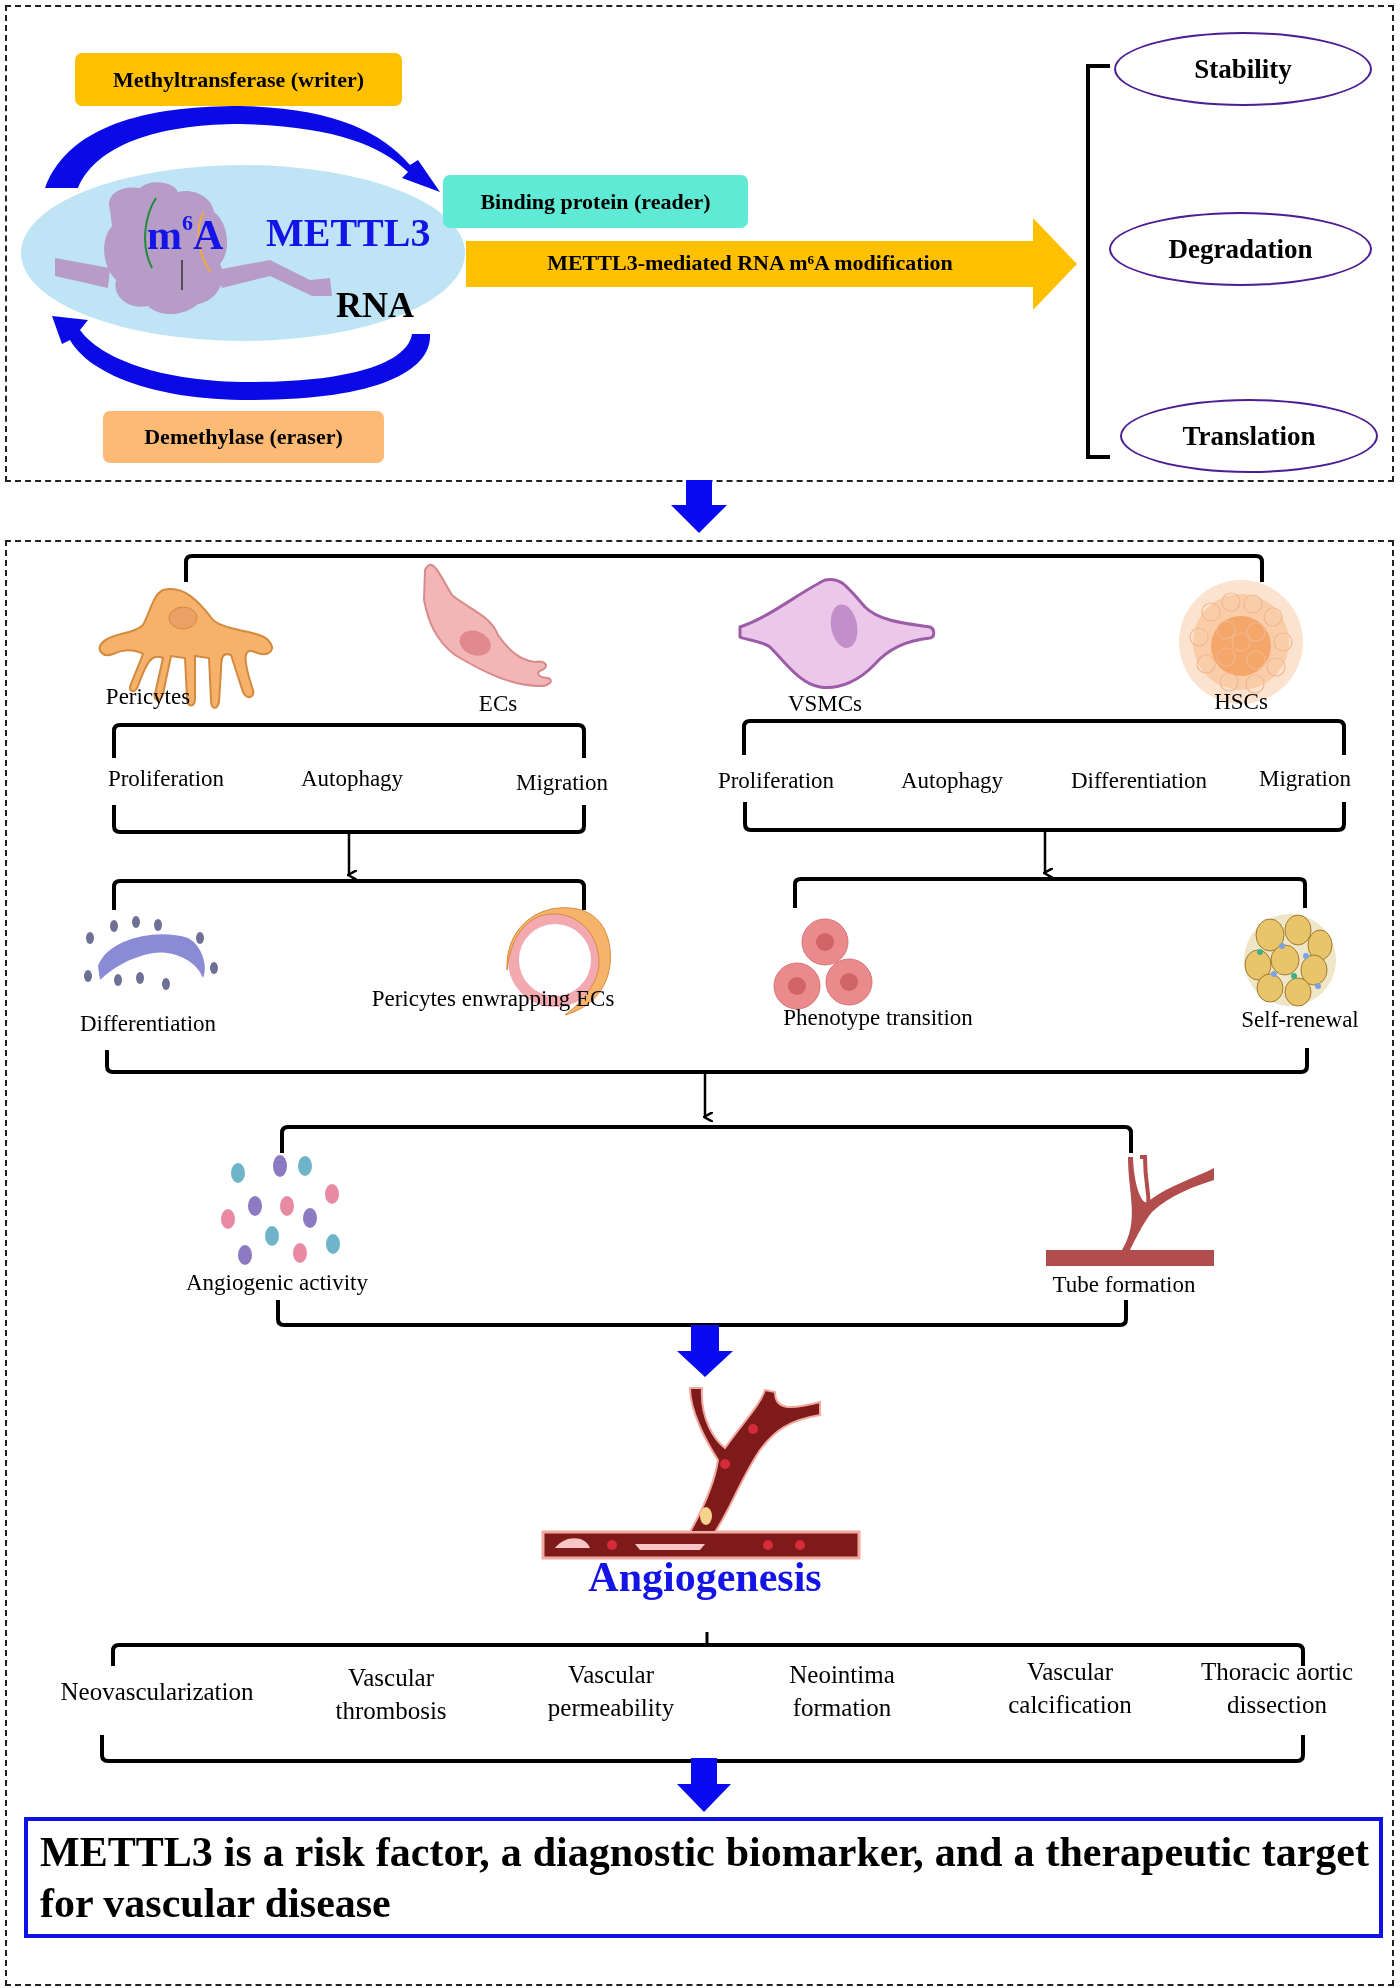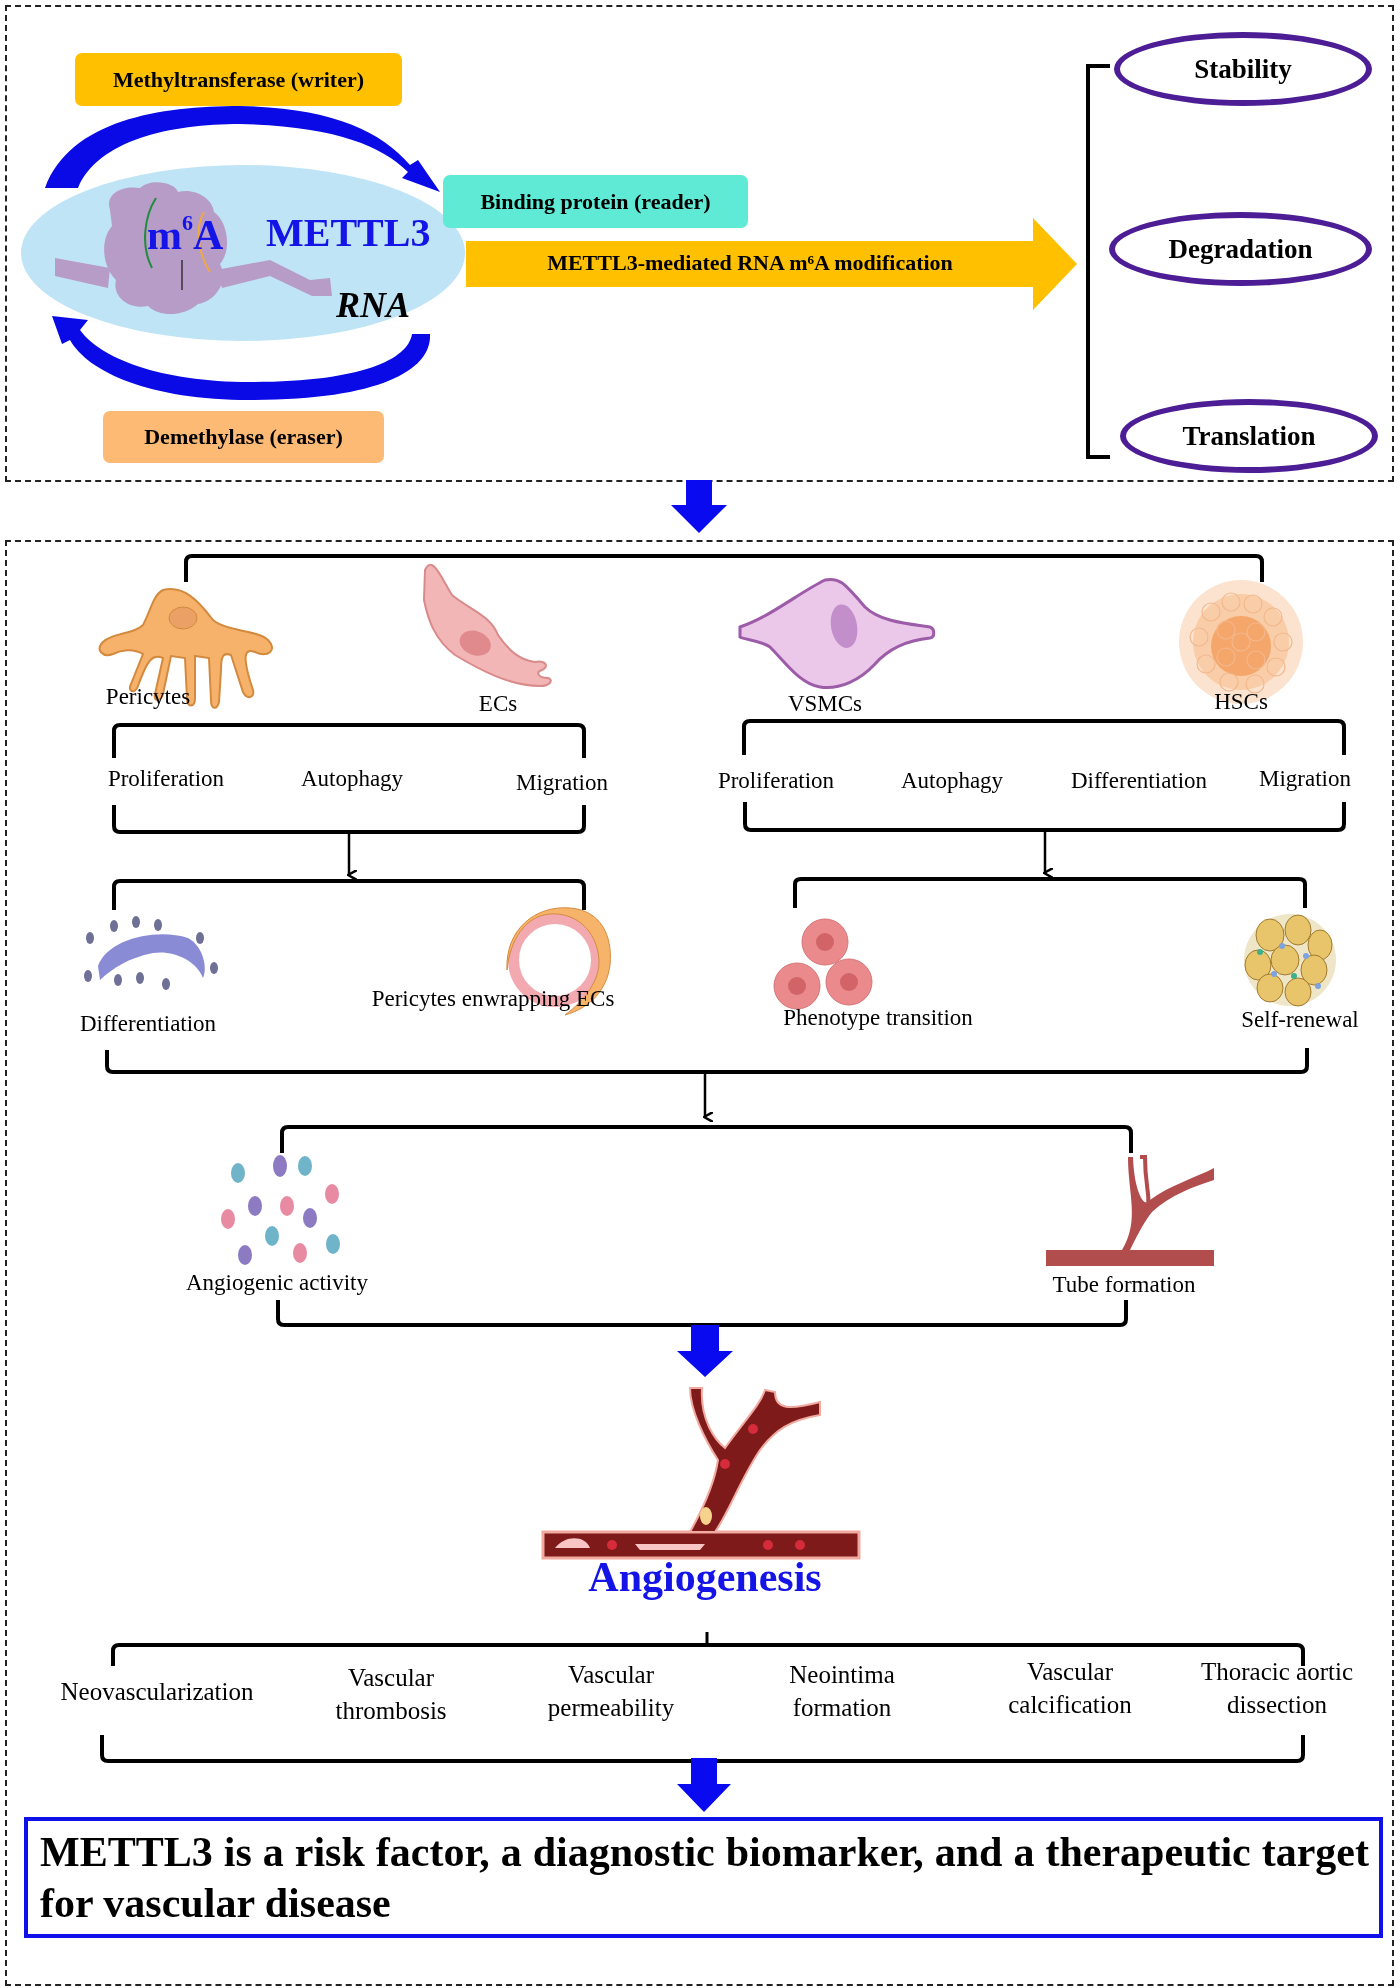--- a/index.html
+++ b/index.html
@@ -7,21 +7,21 @@
          font-family:"Liberation Serif", "DejaVu Serif", serif; color:#000; }
   .abs { position:absolute; }
   .panel { position:absolute; border:2px dashed #222; box-sizing:border-box; }
   .panel-top { left:5px; top:5px; width:1389px; height:477px; }
   .panel-main { left:5px; top:540px; width:1389px; height:1446px; }
   .pill { position:absolute; border-radius:7px; display:flex; align-items:center; justify-content:center;
           font-weight:bold; font-size:22px; box-sizing:border-box; }
   .writer { left:75px; top:53px; width:327px; height:53px; background:#FFC000; }
   .reader { left:443px; top:175px; width:305px; height:53px; background:#5eead4; }
   .eraser { left:103px; top:411px; width:281px; height:52px; background:#fdba74; }
-  .outcome-oval { position:absolute; border:6px solid #4c1d95; border-radius:50%; box-sizing:border-box;
+  .outcome-oval { position:absolute; border:2px solid #4c1d95; border-radius:50%; box-sizing:border-box;
                   display:flex; align-items:center; justify-content:center; font-weight:bold; font-size:27px; }
   .label { position:absolute; font-weight:normal; font-size:23px; white-space:nowrap; transform:translateX(-50%); }
   .label.lg { font-size:25px; text-align:center; line-height:1.3; }
   .title-blue { position:absolute; color:#1414E6; font-weight:bold; font-size:42px; transform:translateX(-50%); }
   .final-box { position:absolute; left:24px; top:1817px; width:1359px; height:121px; border:4px solid #1010E8;
                box-sizing:border-box; padding:6px 10px 0 12px; font-weight:bold; font-size:42px; line-height:1.22;
                text-align:justify; text-align-last:left; }
   svg.overlay { position:absolute; left:0; top:0; }
 </style>
 </head>
@@ -217,21 +217,21 @@
 </svg>
 
 <div class="pill writer">Methyltransferase (writer)</div>
 <div class="pill reader">Binding protein (reader)</div>
 <div class="pill eraser">Demethylase (eraser)</div>
 
 <div class="abs" style="left:147px; top:214px; color:#1414E6; font-weight:bold; font-size:42px; line-height:1;">
   <span>m</span><sup style="font-size:22px; vertical-align:top; position:relative; top:-2px;">6</sup><span>A</span>
 </div>
 <div class="abs" style="left:266px; top:213px; color:#1414E6; font-weight:bold; font-size:40px; line-height:1;">METTL3</div>
-<div class="abs" style="left:336px; top:287px; font-style:italic; font-weight:bold; font-size:36px; line-height:1;">RNA</div>
+<div class="abs" style="left:336px; top:287px; font-weight:bold; font-size:36px; line-height:1;">RNA</div>
 
 <div class="abs" style="left:466px; top:250px; width:568px; text-align:center; font-weight:bold; font-size:22px;">METTL3-mediated RNA m⁶A modification</div>
 
 <div class="outcome-oval" style="left:1114px; top:32px; width:258px; height:74px;">Stability</div>
 <div class="outcome-oval" style="left:1109px; top:212px; width:263px; height:74px;">Degradation</div>
 <div class="outcome-oval" style="left:1120px; top:399px; width:258px; height:74px;">Translation</div>
 
 <div class="label" style="left:148px; top:684px;">Pericytes</div>
 <div class="label" style="left:498px; top:691px;">ECs</div>
 <div class="label" style="left:825px; top:691px;">VSMCs</div>

